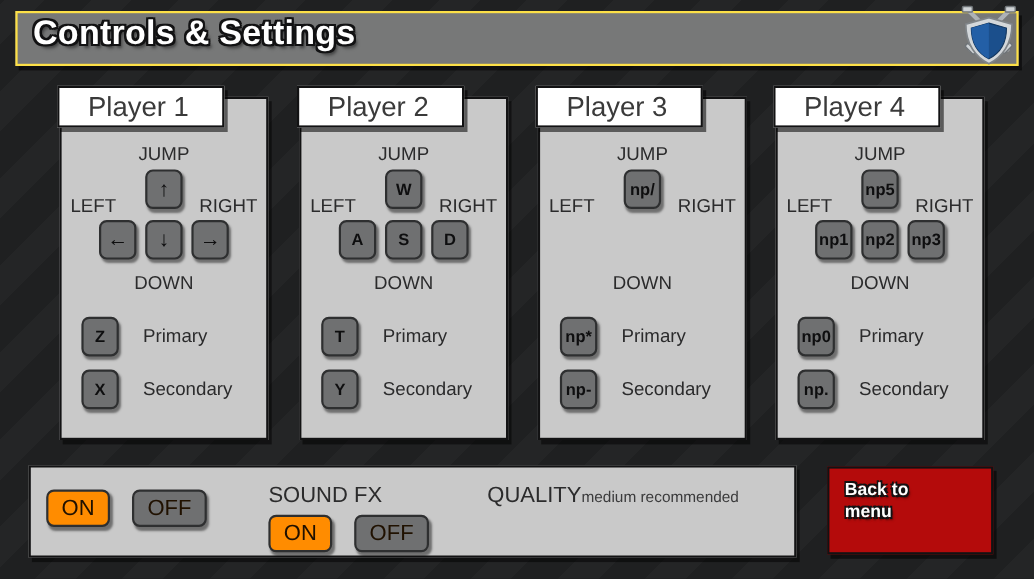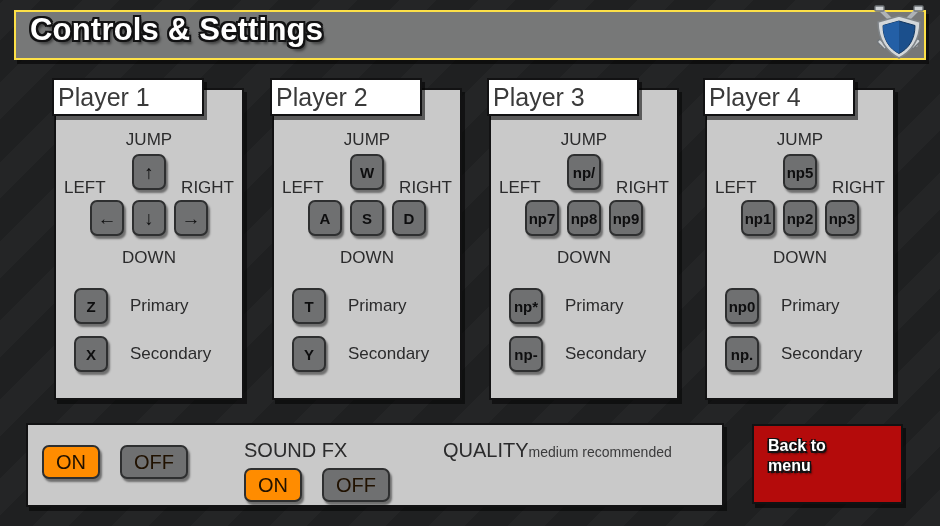--- a/index.html
+++ b/index.html
@@ -62,21 +62,21 @@
   }
   .player-tab {
     position: absolute;
     left: -4px; top: -12px;
     width: 152px; height: 38px;
     background: #ffffff;
     border: 2px solid #121213;
     box-shadow: 3px 4px 0 rgba(0,0,0,0.55);
     display: flex;
     align-items: center;
-    padding-left: 4px;
+    padding-left: 26px;
   }
   .player-tab-label {
     font-size: 25px;
     color: #3a3a3a;
     font-weight: normal;
   }
 
   
   .key {
     background: #6f7071;
@@ -250,25 +250,20 @@
 <div class="player-panel" style="left:489px">
   <div class="player-tab">
     <span class="player-tab-label">Player 3</span>
   </div>
   <div class="dpad">
     <span class="lbl lbl-jump">JUMP</span>
     <span class="lbl lbl-left">LEFT</span>
     <span class="lbl lbl-right">RIGHT</span>
     <span class="lbl lbl-down">DOWN</span>
     <div class="key key-up">np/</div>
-    <div class="key-row">
-      <div class="key">np7</div>
-      <div class="key">np8</div>
-      <div class="key">np9</div>
-    </div>
   </div>
   <div class="action-list">
     <div class="action-row">
       <div class="key">np*</div>
       <span class="action-label">Primary</span>
     </div>
     <div class="action-row">
       <div class="key">np-</div>
       <span class="action-label">Secondary</span>
     </div>

